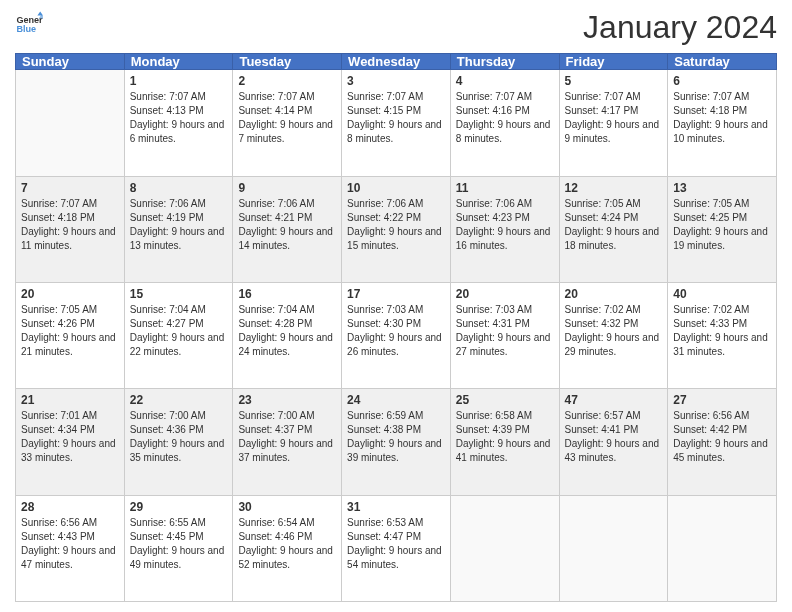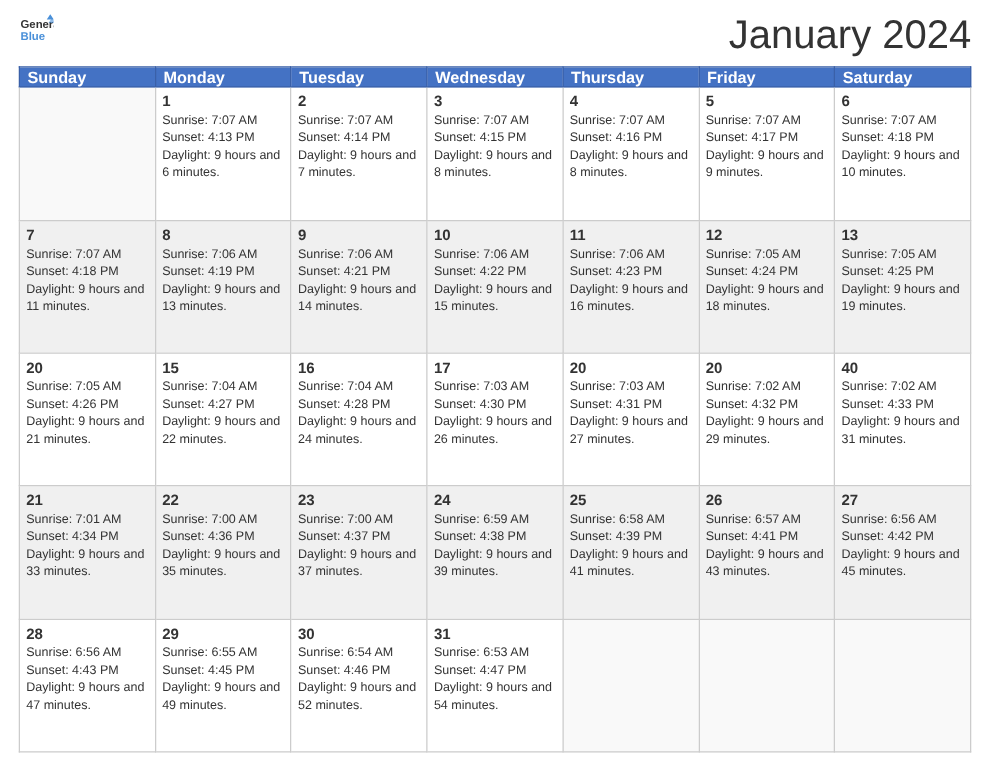--- a/index.html
+++ b/index.html
@@ -223,21 +223,21 @@
           </td>
           <td>
             <span class="day-num">24</span>
             <div class="day-info">Sunrise: 6:59 AM<br>Sunset: 4:38 PM<br>Daylight: 9 hours and 39 minutes.</div>
           </td>
           <td>
             <span class="day-num">25</span>
             <div class="day-info">Sunrise: 6:58 AM<br>Sunset: 4:39 PM<br>Daylight: 9 hours and 41 minutes.</div>
           </td>
           <td>
-            <span class="day-num">26</span>
+            <span class="day-num">47</span>
             <div class="day-info">Sunrise: 6:57 AM<br>Sunset: 4:41 PM<br>Daylight: 9 hours and 43 minutes.</div>
           </td>
           <td>
             <span class="day-num">27</span>
             <div class="day-info">Sunrise: 6:56 AM<br>Sunset: 4:42 PM<br>Daylight: 9 hours and 45 minutes.</div>
           </td>
         </tr>
         <tr class="row-white">
           <td>
             <span class="day-num">28</span>

